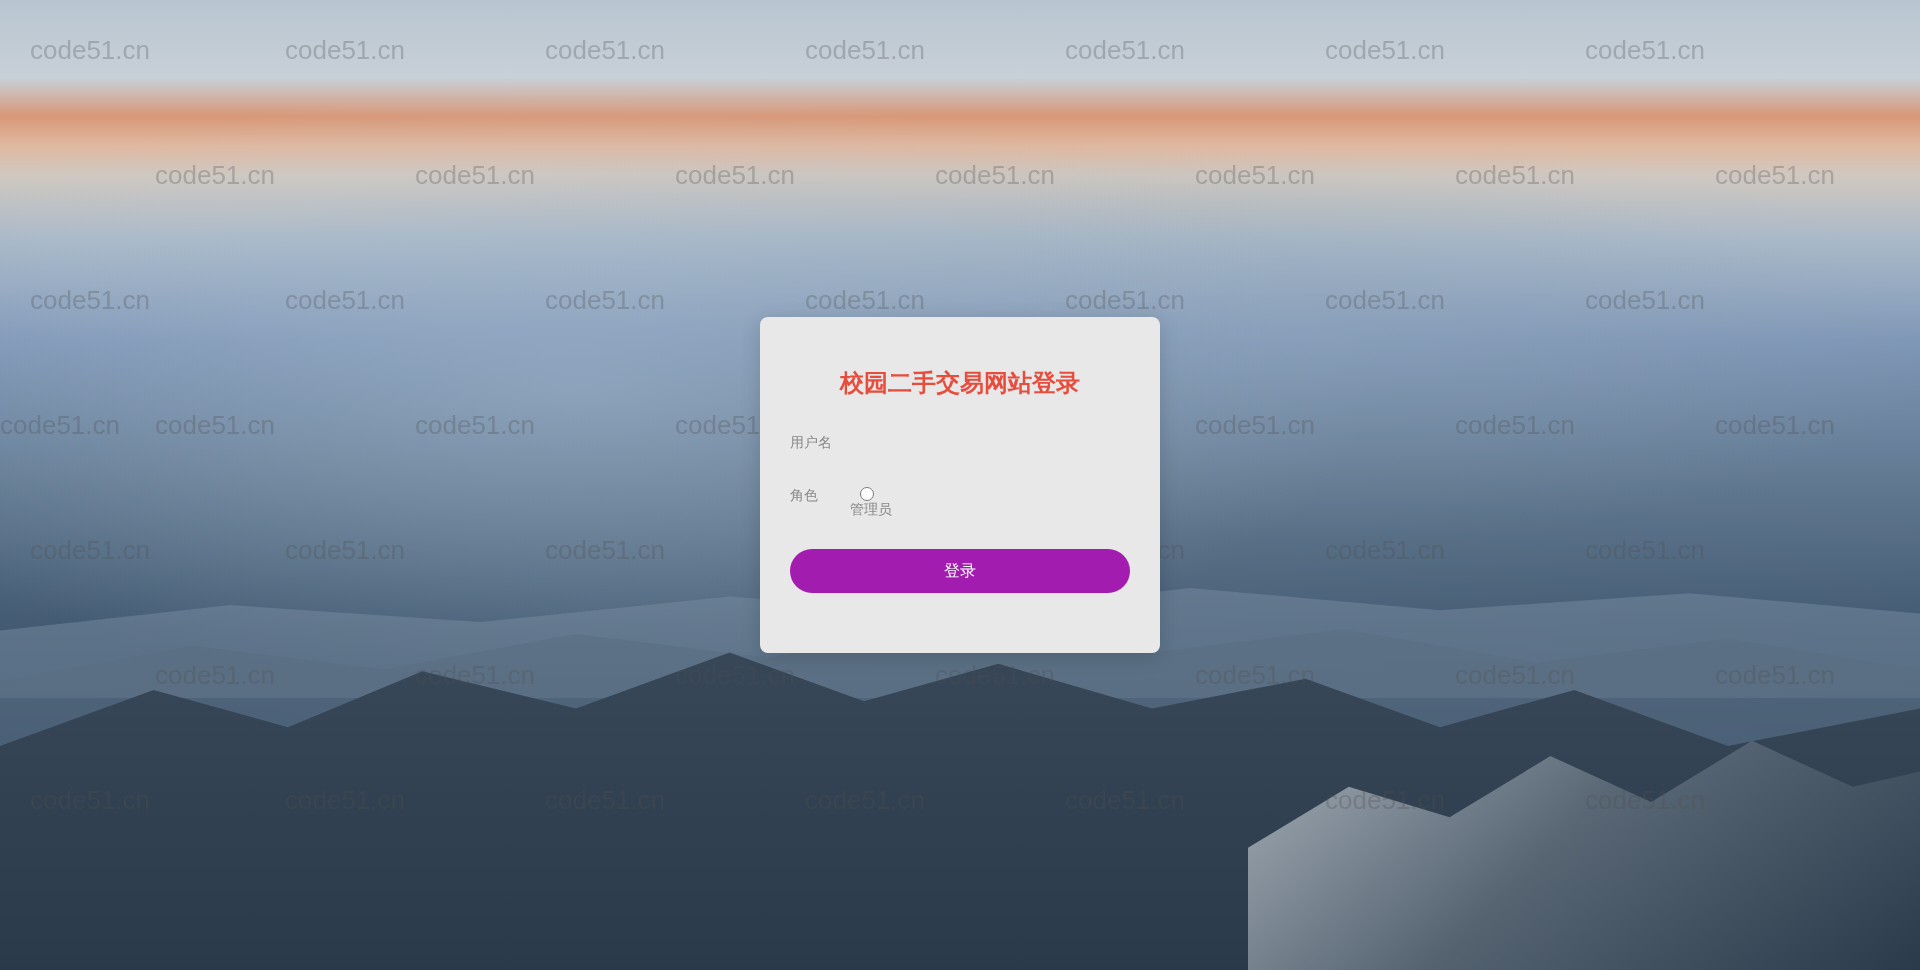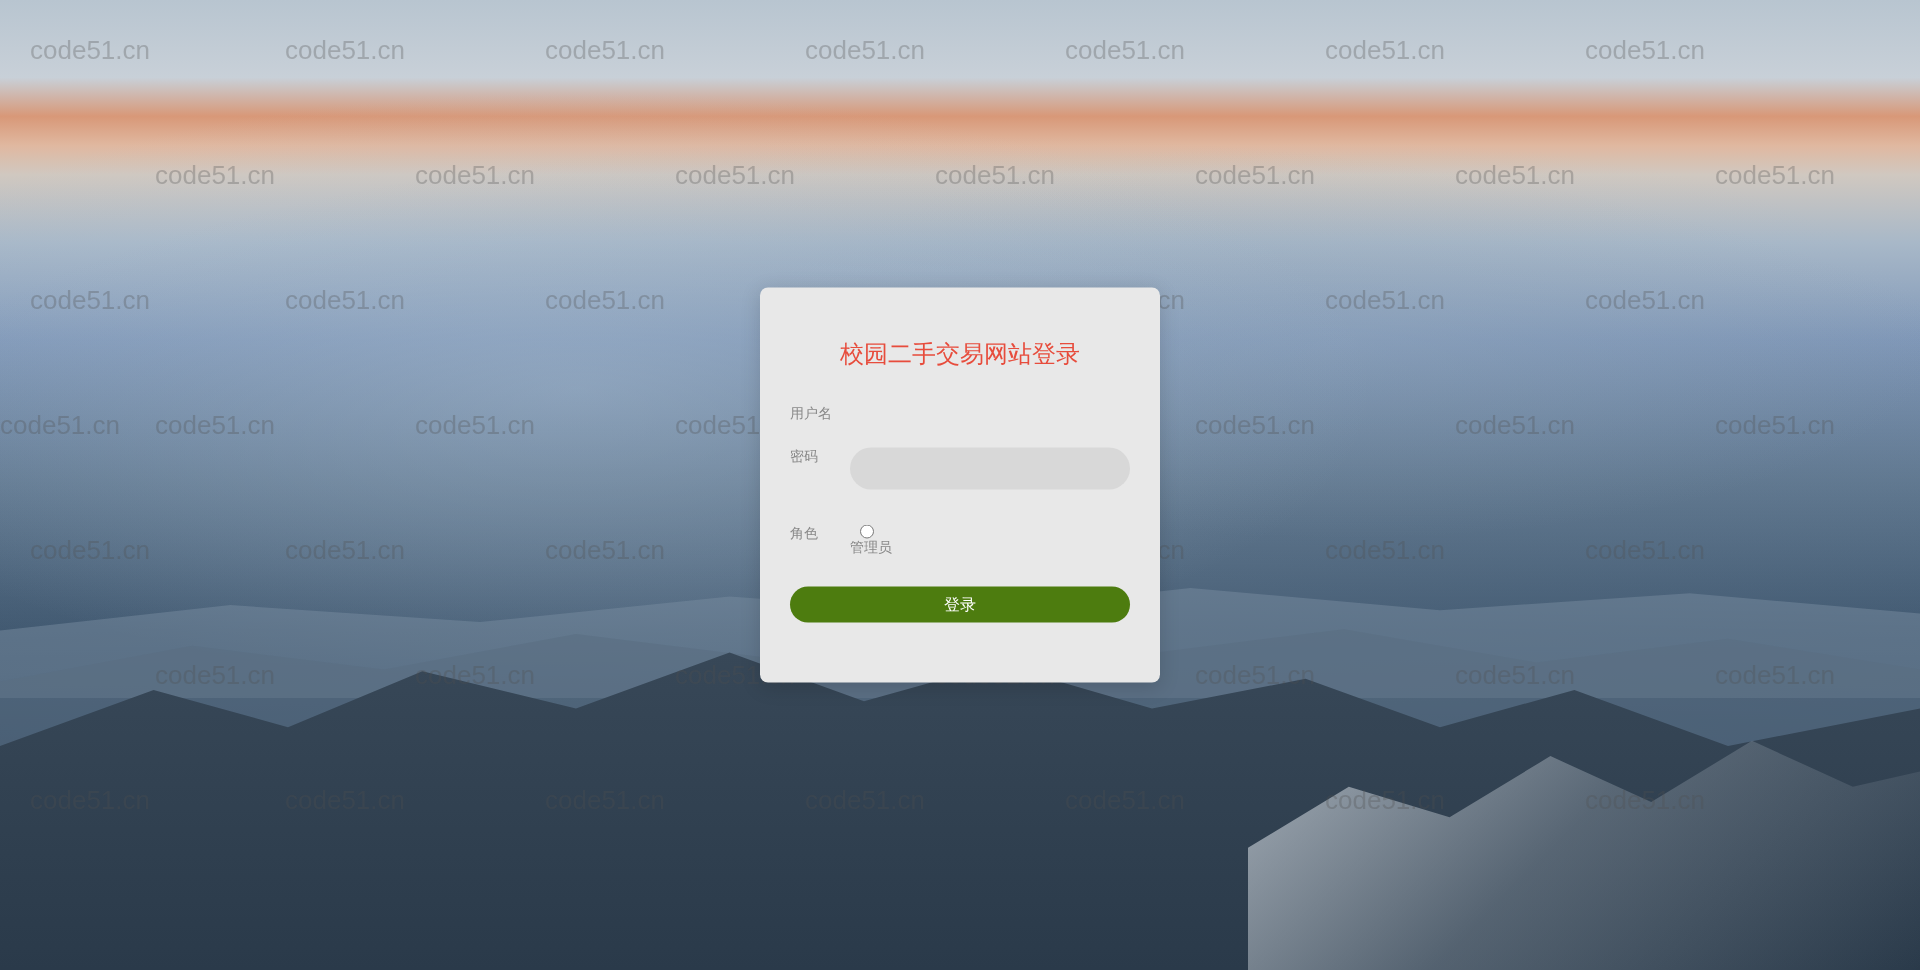--- a/index.html
+++ b/index.html
@@ -94,21 +94,21 @@
       background: #e8e8e8;
       border-radius: 8px;
       padding: 50px 30px 60px 30px;
       box-shadow: 0 4px 20px rgba(0,0,0,0.15);
     }
     
     .login-title {
       text-align: center;
       color: #e74c3c;
       font-size: 24px;
-      font-weight: normal;
+      font-weight: bold;
       margin-bottom: 35px;
     }
     
     .form-row {
       display: flex;
       align-items: flex-start;
       margin-bottom: 25px;
     }
     
     .form-label {
@@ -154,22 +154,22 @@
       accent-color: #888;
     }
     
     .radio-label {
       color: #888;
       font-size: 14px;
     }
     
     .login-button {
       width: 100%;
-      height: 36px;
-      background: #4d7c0f;
+      height: 44px;
+      background: #a21caf;
       border: none;
       border-radius: 22px;
       color: #fff;
       font-size: 16px;
       cursor: pointer;
       font-family: inherit;
     }
     
     .cursor-indicator {
       position: absolute;
@@ -264,24 +264,20 @@
   <span class="watermark" style="left:1585px;top:785px">code51.cn</span>
 </div>
 
 <div class="login-card">
   <h1 class="login-title">校园二手交易网站登录</h1>
   
   <div class="form-row">
     <label class="form-label">用户名</label>
   </div>
   
-  <div class="form-row">
-    <label class="form-label">密码</label>
-    <input type="password" class="form-input" style="">
-  </div>
   
   <div class="role-row">
     <label class="form-label">角色</label>
     <div class="radio-wrap">
       <input type="radio" class="radio-input" name="role" style="">
       <span class="radio-label">管理员</span>
     </div>
   </div>
   
   <button class="login-button">登录</button>

